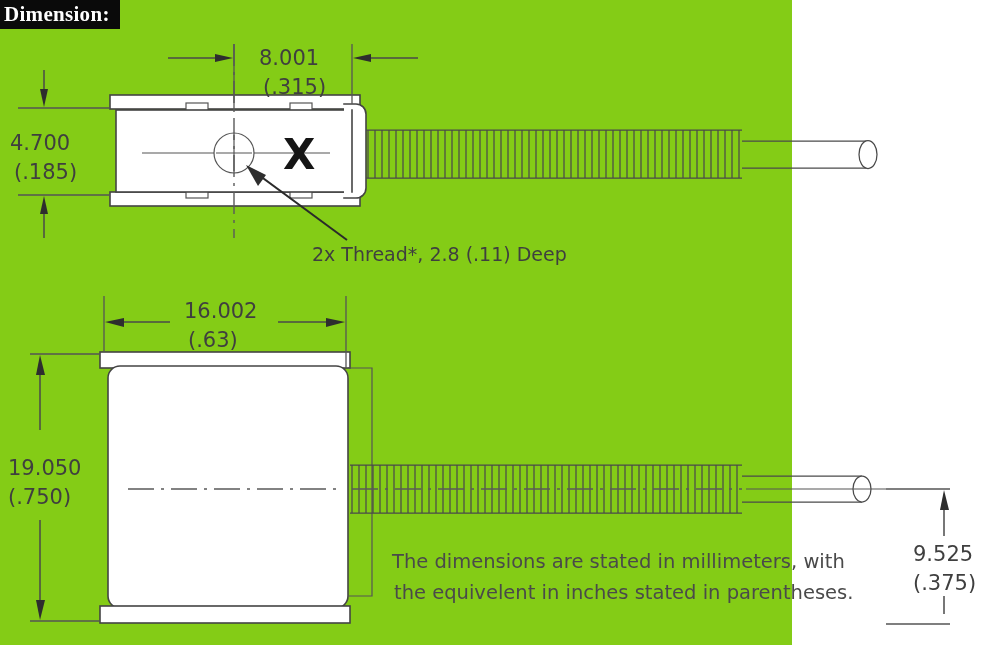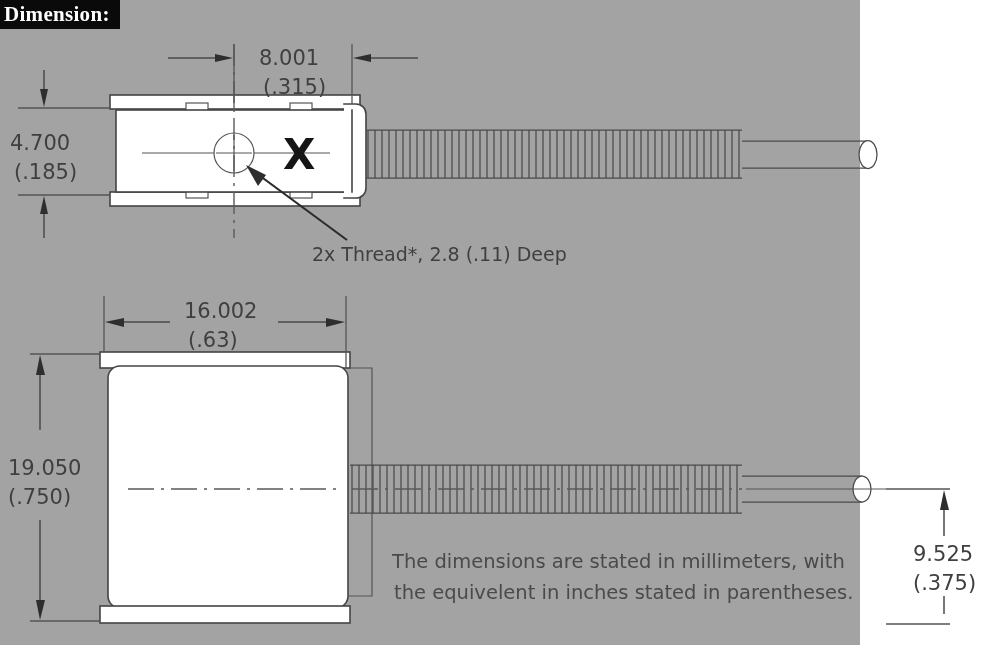--- a/index.html
+++ b/index.html
@@ -9,23 +9,23 @@
   }
   body {
     width: 1000px;
     height: 645px;
     position: relative;
     font-family: "DejaVu Sans", sans-serif;
     overflow: hidden;
   }
   #page {
     position: relative;
-    width: 860px;
+    width: 792px;
     height: 645px;
-    background: #a3a3a3;
+    background: #84cc16;
   }
   .title-bar {
     position: absolute;
     left: 0;
     top: 0;
     background: #0a0a0a;
     color: #ffffff;
     font-family: "Liberation Serif", "DejaVu Serif", serif;
     font-weight: bold;
     font-size: 21px;

